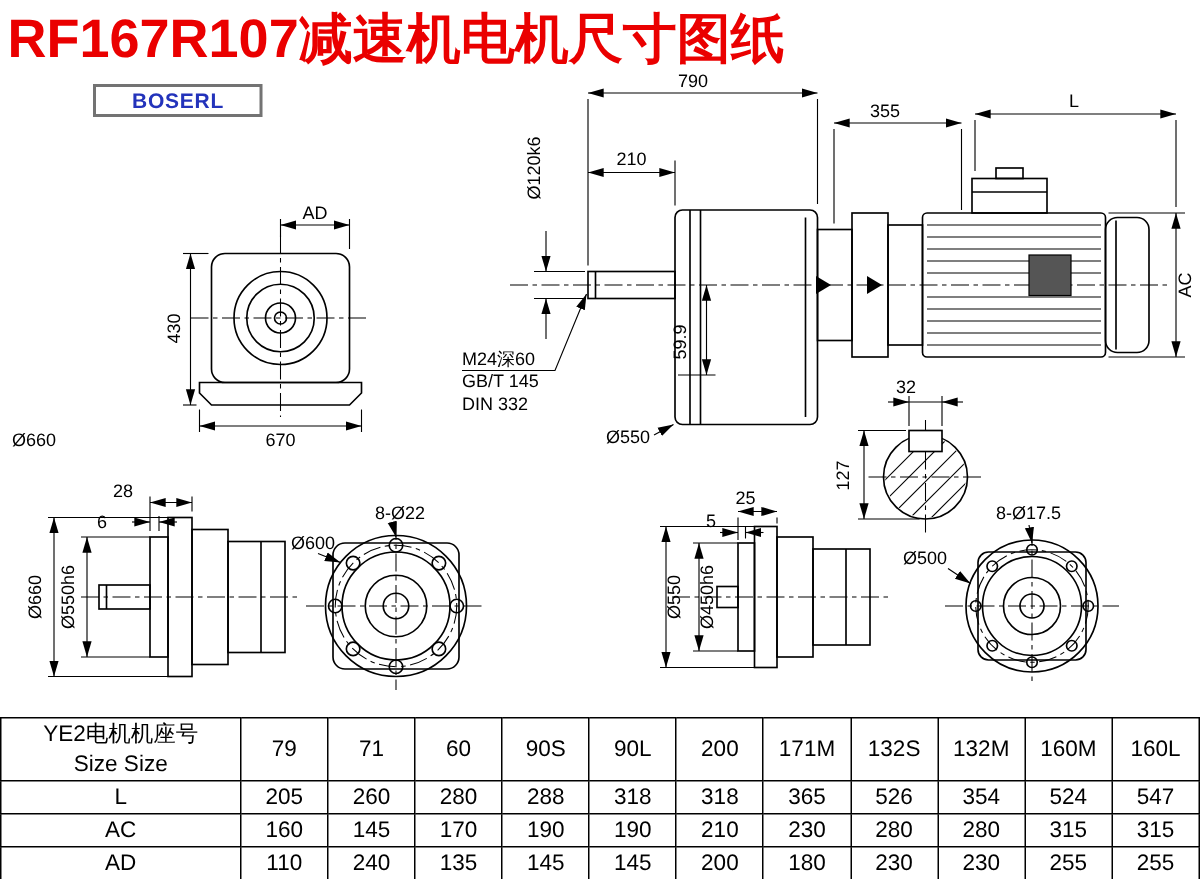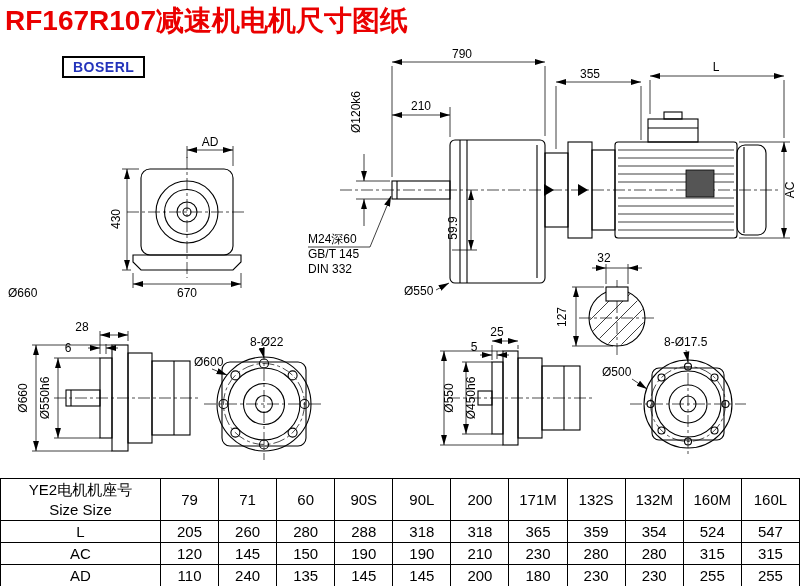--- a/index.html
+++ b/index.html
@@ -1,20 +1,20 @@
 <!DOCTYPE html>
 <html><head>
 <meta charset="utf-8">
 <style>
   * { margin:0; padding:0; box-sizing:border-box; }
   html,body { background:#fff; }
   body { width:800px; height:586px; font-family:"Liberation Sans", sans-serif; position:relative; overflow:hidden; }
   .page { position:relative; width:800px; height:586px; background:#fff; }
-  .title { position:absolute; left:5px; top:2px; font-size:28px; font-weight:bold; color:#ea0000; white-space:nowrap; }
-  .logo { position:absolute; left:62px; top:56px; border:2px solid #000000; padding:1px 9px; font-size:14px; font-weight:bold; letter-spacing:0.5px; color:#2333bb; background:#fff; }
+  .title { position:absolute; left:5px; top:2px; font-size:36px; font-weight:bold; color:#ea0000; white-space:nowrap; }
+  .logo { position:absolute; left:62px; top:56px; border:2px solid #737373; padding:1px 24px; font-size:14px; font-weight:bold; letter-spacing:0.5px; color:#2333bb; background:#fff; }
   svg.drawing { position:absolute; left:0; top:0; }
   .s  { stroke:#000; stroke-width:1.1; fill:none; }
   .d  { stroke:#000; stroke-width:0.75; fill:none; }
   .cl { stroke:#000; stroke-width:0.7; fill:none; stroke-dasharray:12 3 3 3; }
   svg text { font-size:12px; fill:#000; font-family:"Liberation Sans", sans-serif; }
   table.dims { position:absolute; left:0; top:478px; width:800px; height:108px; border-collapse:collapse; table-layout:fixed; background:#fff; }
   table.dims td { border:1px solid #000; text-align:center; vertical-align:middle; font-size:15px; padding:0; color:#000; }
   table.dims td.first { width:160px;text-align:center; }
   tr.hdr { height:42px; }
   tr.datarow { height:22px; }
@@ -335,30 +335,30 @@
         </tr>
       <tr class="datarow">
         <td class="first">L</td>
       <td>205</td>
           <td>260</td>
           <td>280</td>
           <td>288</td>
           <td>318</td>
           <td>318</td>
           <td>365</td>
-          <td>359</td>
+          <td>526</td>
           <td>354</td>
           <td>524</td>
           <td>547</td>
         </tr>
       <tr class="datarow">
         <td class="first">AC</td>
-      <td>120</td>
+      <td>160</td>
           <td>145</td>
-          <td>150</td>
+          <td>170</td>
           <td>190</td>
           <td>190</td>
           <td>210</td>
           <td>230</td>
           <td>280</td>
           <td>280</td>
           <td>315</td>
           <td>315</td>
         </tr>
       <tr class="datarow">

